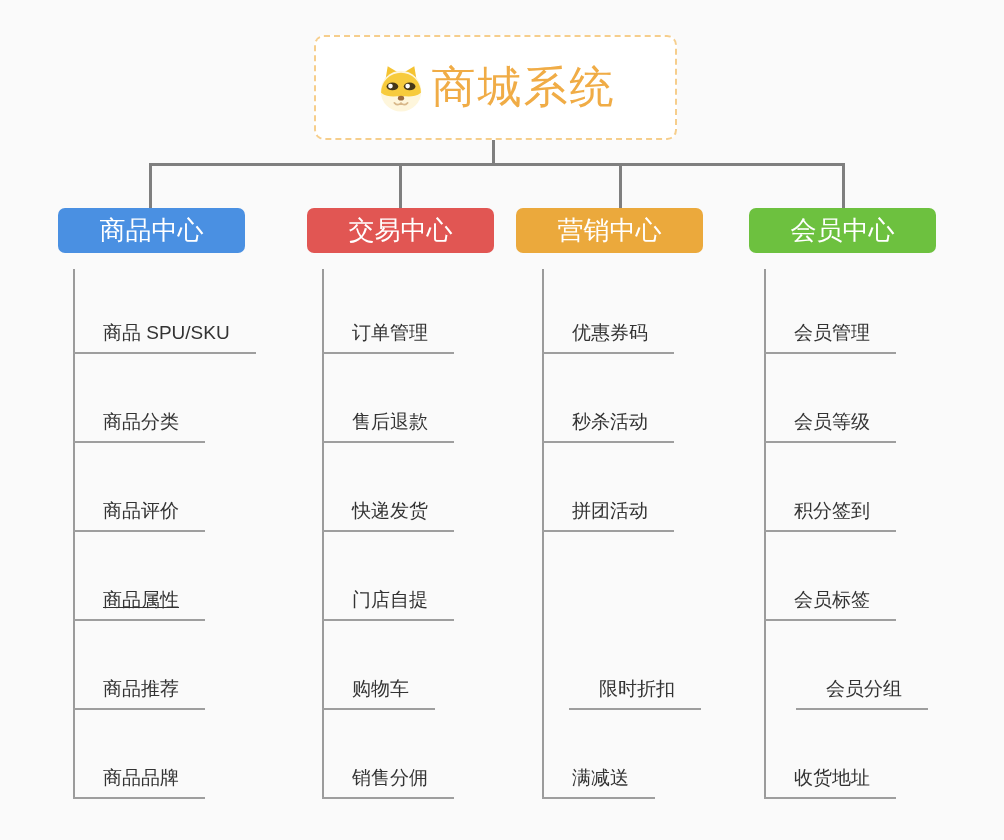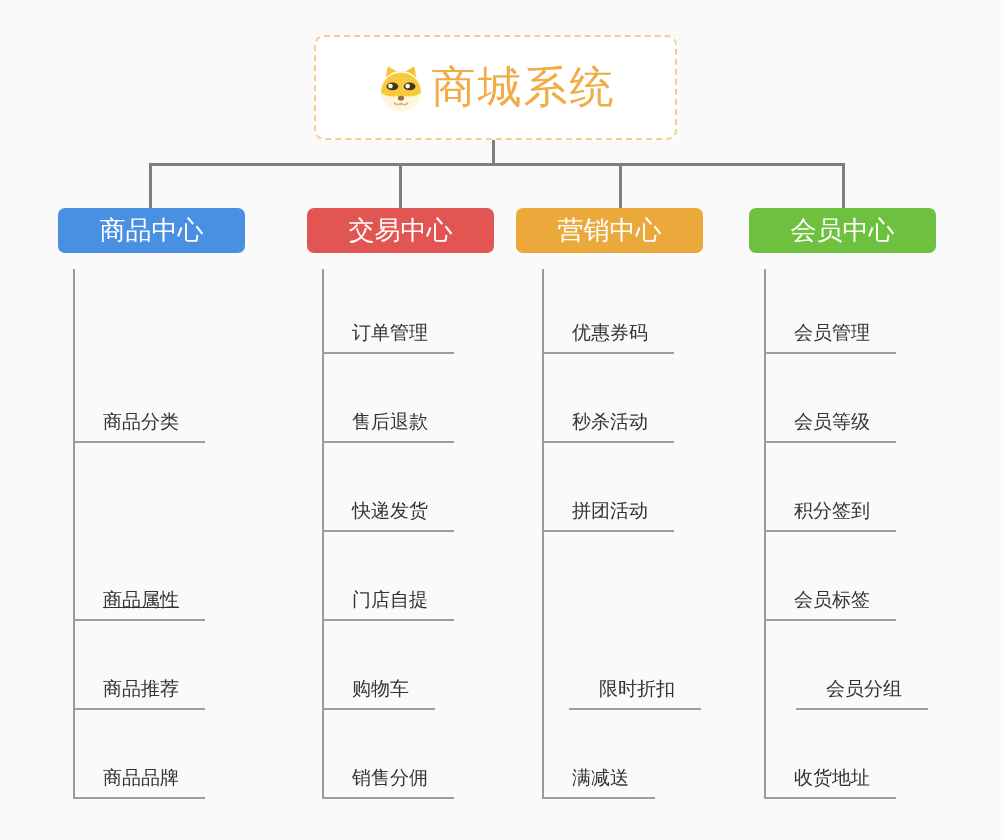--- a/index.html
+++ b/index.html
@@ -69,21 +69,23 @@
   </div>
   <div class="branch-box" style="left: 749px; background-color: rgb(109, 193, 63);">
     <span>会员中心</span>
   </div>
 
   <div class="spine" style="left:73px;top:269px;height:529px;"></div>
   <div class="spine" style="left:322px;top:269px;height:529px;"></div>
   <div class="spine" style="left:542px;top:269px;height:529px;"></div>
   <div class="spine" style="left:764px;top:269px;height:529px;"></div>
 
+  <div class="leaf" style="left:73px;top:320px;">商品 SPU/SKU</div>
   <div class="leaf" style="left:73px;top:409px;">商品分类</div>
+  <div class="leaf" style="left:73px;top:498px;">商品评价</div>
   <div class="leaf" style="left:73px;top:587px;text-decoration:underline;">商品属性</div>
   <div class="leaf" style="left:73px;top:676px;">商品推荐</div>
   <div class="leaf" style="left:73px;top:765px;">商品品牌</div>
 
   <div class="leaf" style="left:322px;top:320px;">订单管理</div>
   <div class="leaf" style="left:322px;top:409px;">售后退款</div>
   <div class="leaf" style="left:322px;top:498px;">快递发货</div>
   <div class="leaf" style="left:322px;top:587px;">门店自提</div>
   <div class="leaf" style="left:322px;top:676px;">购物车</div>
   <div class="leaf" style="left:322px;top:765px;">销售分佣</div>

